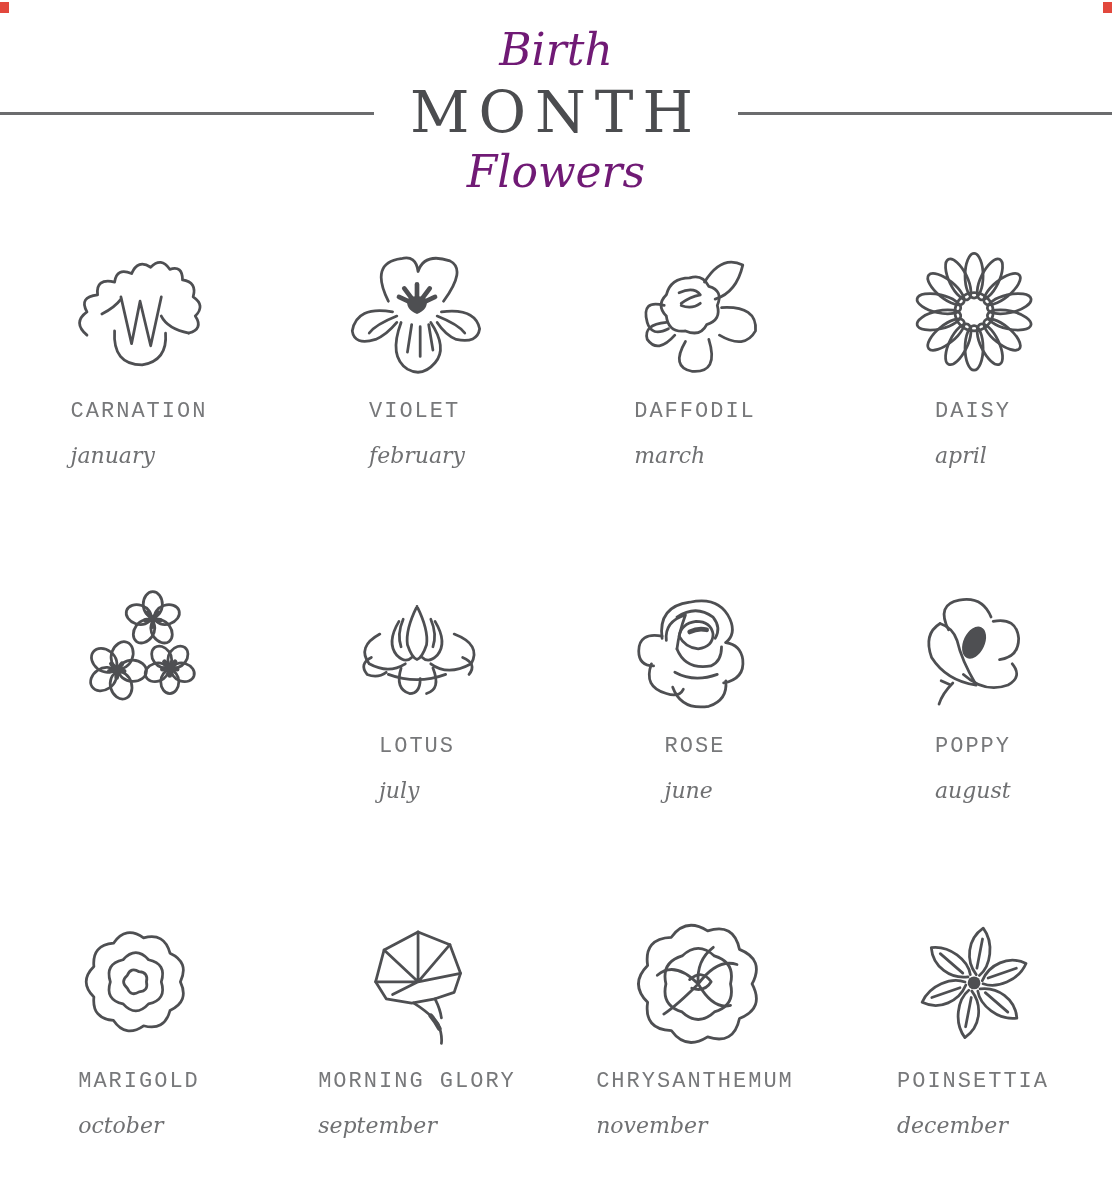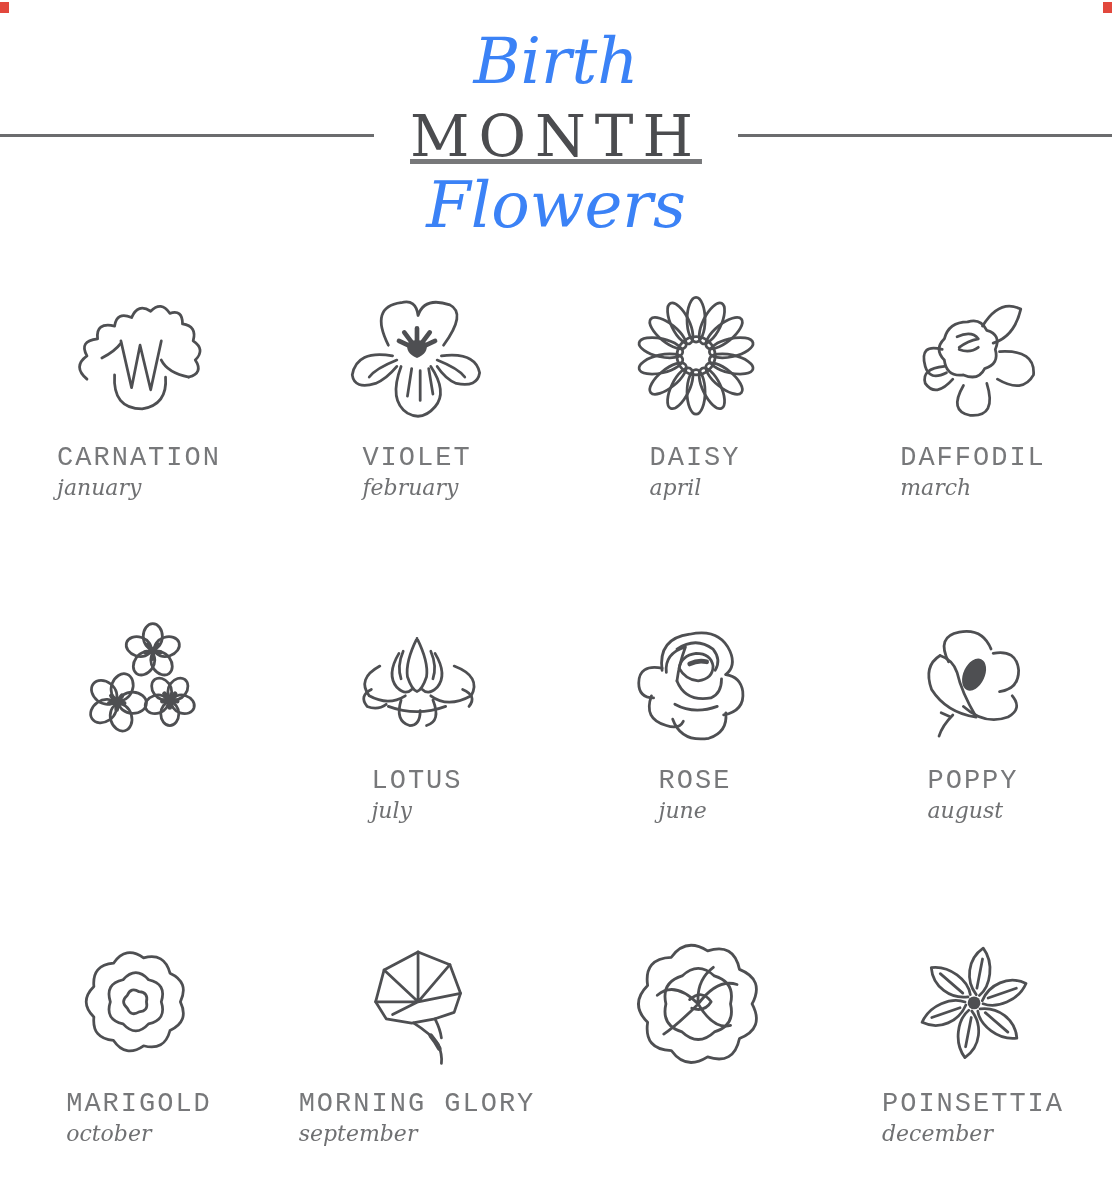--- a/index.html
+++ b/index.html
@@ -9,29 +9,29 @@
     background:#ffffff;
     font-family:"Liberation Mono", monospace;
     color:#77787a;
     overflow:hidden;
   }
   
   .header{position:relative;padding-top:26px;text-align:center;}
   .title-script{
     font-family:"DejaVu Serif", serif;
     font-style:italic;
-    font-size:64px;
-    color:#3b82f6;
+    font-size:44px;
+    color:#701a75;
     line-height:1.1;
   }
   .title-main-row{
     position:relative;
     margin:2px 0 0 0;
     height:72px;
-    display:flex;align-items:flex-end;justify-content:center;text-decoration:underline;
+    display:flex;align-items:center;justify-content:center;
   }
   .title-main{
     font-family:"DejaVu Serif", serif;
     font-size:58px;
     letter-spacing:9px;
     color:#4b4c4f;
     padding:0 36px;
     background:#fff;
     z-index:2;
   }
@@ -50,27 +50,27 @@
     margin:0;
     display:flex;flex-direction:column;align-items:center;
   }
   .art{
     height:148px;width:180px;
     display:flex;align-items:center;justify-content:center;
   }
   .fname{
     margin-top:10px;
     font-family:"Liberation Mono", monospace;
-    font-size:27px;
+    font-size:22px;
     letter-spacing:2px;
     color:#77787a;
     white-space:nowrap;
   }
   .fmonth{
-    margin-top:2px;
+    margin-top:19px;
     font-family:"DejaVu Serif", serif;
     font-style:italic;
     font-size:22px;
     color:#6f7072;
   }
   
   .fl{overflow:visible;}
   .fl path,.fl ellipse,.fl circle,.fl line{
     stroke:#4e4f52;stroke-width:2.6;fill:none;
     stroke-linecap:round;stroke-linejoin:round;
@@ -126,20 +126,38 @@
           <path d="M60,72 Q48,104 66,116 Q80,124 92,110 Q104,96 88,72"></path>
           <path d="M70,74 L66,100 M78,76 L78,104 M86,74 L90,98"></path>
           <path d="M56,66 Q36,74 30,82 M94,66 Q114,74 120,82"></path>
           <path class="thick" d="M75,56 L63,40 M75,56 L75,36 M75,56 L87,40 M75,56 L58,48 M75,56 L92,48"></path>
           <path class="fill" d="M66,50 Q75,44 84,50 Q86,60 75,64 Q64,60 66,50 Z"></path>
         </svg>
       </div>
       <figcaption>
         <div class="fname">VIOLET</div>
         <div class="fmonth">february</div>
+      </figcaption>
+    </figure>
+
+    <figure class="cell">
+      <div class="art">
+        <svg class="fl" width="168" height="138" viewBox="0 0 150 130">
+          <path d="M46,56 Q24,50 30,72 Q34,86 50,78"></path>
+          <path d="M84,34 Q100,8 120,18 Q114,44 94,50"></path>
+          <path d="M100,58 Q134,56 132,80 Q122,98 98,84"></path>
+          <path d="M88,88 Q98,120 72,118 Q52,114 66,90"></path>
+          <path d="M56,84 Q40,102 30,88 Q26,74 48,72"></path>
+          <path d="M70,30 Q82,26 88,38 Q102,42 96,56 Q100,70 86,74 Q80,86 66,80 Q50,82 48,66 Q38,56 48,46 Q52,30 70,30"></path>
+          <path d="M60,44 Q74,38 80,46 Q70,48 62,54 M62,56 Q72,60 80,54"></path>
+        </svg>
+      </div>
+      <figcaption>
+        <div class="fname">DAFFODIL</div>
+        <div class="fmonth">march</div>
       </figcaption>
     </figure>
 
     <figure class="cell">
       <div class="art">
         <svg class="fl" width="168" height="138" viewBox="0 0 150 130">
           <g transform="translate(76,62)">
             <ellipse transform="rotate(0)" cx="0" cy="-34" rx="8.5" ry="21"></ellipse>
             <ellipse transform="rotate(26)" cx="0" cy="-34" rx="8.5" ry="21"></ellipse>
             <ellipse transform="rotate(51)" cx="0" cy="-34" rx="8.5" ry="21"></ellipse>
@@ -160,38 +178,20 @@
       </div>
       <figcaption>
         <div class="fname">DAISY</div>
         <div class="fmonth">april</div>
       </figcaption>
     </figure>
 
     <figure class="cell">
       <div class="art">
         <svg class="fl" width="168" height="138" viewBox="0 0 150 130">
-          <path d="M46,56 Q24,50 30,72 Q34,86 50,78"></path>
-          <path d="M84,34 Q100,8 120,18 Q114,44 94,50"></path>
-          <path d="M100,58 Q134,56 132,80 Q122,98 98,84"></path>
-          <path d="M88,88 Q98,120 72,118 Q52,114 66,90"></path>
-          <path d="M56,84 Q40,102 30,88 Q26,74 48,72"></path>
-          <path d="M70,30 Q82,26 88,38 Q102,42 96,56 Q100,70 86,74 Q80,86 66,80 Q50,82 48,66 Q38,56 48,46 Q52,30 70,30"></path>
-          <path d="M60,44 Q74,38 80,46 Q70,48 62,54 M62,56 Q72,60 80,54"></path>
-        </svg>
-      </div>
-      <figcaption>
-        <div class="fname">DAFFODIL</div>
-        <div class="fmonth">march</div>
-      </figcaption>
-    </figure>
-
-    <figure class="cell">
-      <div class="art">
-        <svg class="fl" width="168" height="138" viewBox="0 0 150 130">
           <g transform="translate(88,36)">
             <ellipse transform="rotate(0)" cx="0" cy="-14" rx="9" ry="12"></ellipse>
             <ellipse transform="rotate(72)" cx="0" cy="-14" rx="9" ry="12"></ellipse>
             <ellipse transform="rotate(144)" cx="0" cy="-14" rx="9" ry="12"></ellipse>
             <ellipse transform="rotate(216)" cx="0" cy="-14" rx="9" ry="12"></ellipse>
             <ellipse transform="rotate(288)" cx="0" cy="-14" rx="9" ry="12"></ellipse>
             <path class="thick" d="M0,0 l5,-6 M0,0 l-5,-6 M0,0 l7,1 M0,0 l-7,1 M0,0 l0,7"></path>
           </g>
           <g transform="translate(54,84)">
             <ellipse transform="rotate(20)" cx="0" cy="-15" rx="10" ry="13"></ellipse>
@@ -306,20 +306,24 @@
 
     <figure class="cell">
       <div class="art">
         <svg class="fl" width="172" height="140" viewBox="0 0 150 130">
           <path d="M128,64 Q140,86.6 116.3,96.1 Q111,121.2 86.7,113.2 Q66.5,126 53,107.3 Q27.4,106.4 31,81.1 Q14,64 31,46.9 Q27.4,21.6 53,20.7 Q66.5,2 86.7,14.8 Q111,6.8 116.3,31.9 Q140,41.4 128,64 Z"></path>
           <path d="M108,64 Q112.6,84 93,90 Q78,104 63,90 Q43.4,84 48,64 Q43.4,44 63,38 Q78,24 93,38 Q112.6,44 108,64 Z"></path>
           <path d="M78,64 Q96,40 114,46 M78,64 Q56,42 40,56 M78,64 Q58,84 46,92 M78,64 Q92,88 108,84 M78,64 Q76,42 92,30"></path>
           <path d="M70,60 Q82,50 90,62 Q84,72 72,68"></path>
         </svg>
       </div>
+      <figcaption>
+        <div class="fname">CHRYSANTHEMUM</div>
+        <div class="fmonth">november</div>
+      </figcaption>
     </figure>
 
     <figure class="cell">
       <div class="art">
         <svg class="fl" width="168" height="138" viewBox="0 0 150 130">
           <g transform="translate(76,63)">
             <g transform="rotate(15)">
               <path d="M0,-8 C-13,-18 -17,-38 -5,-52 C9,-41 11,-19 3,-8"></path>
                 <path d="M-1,-14 L-3,-42"></path>
             </g>

